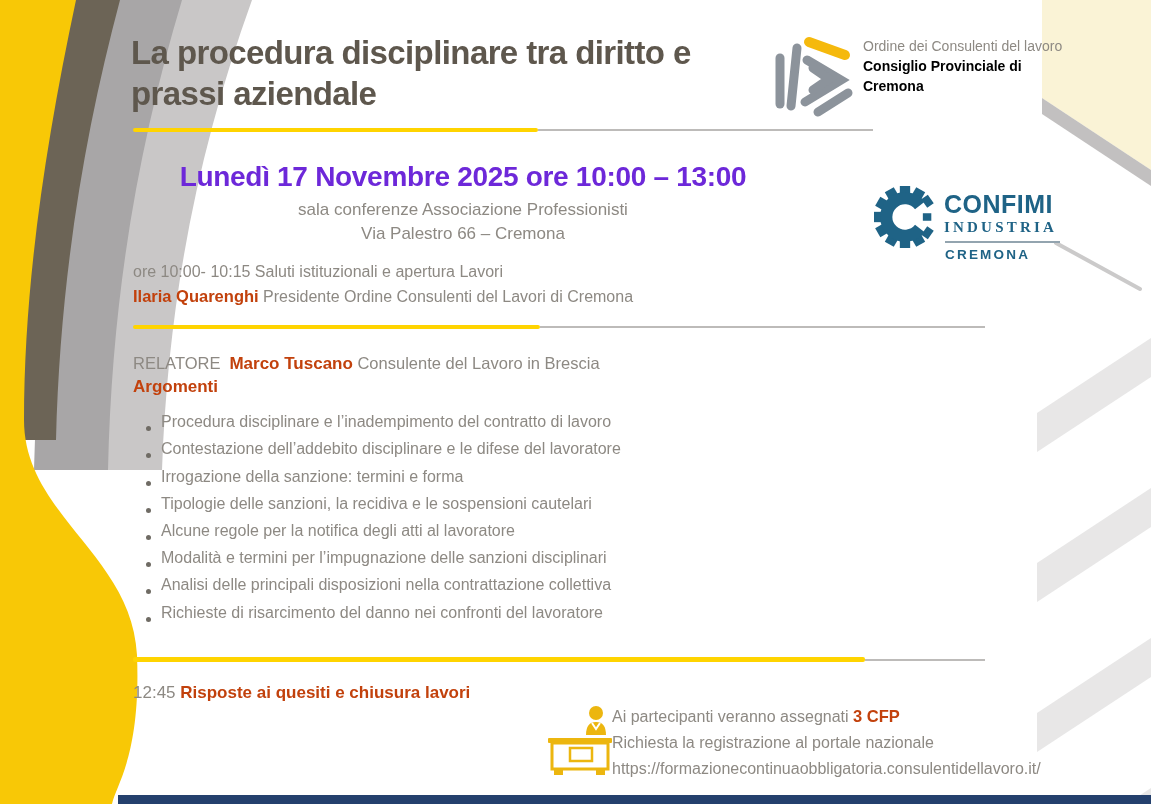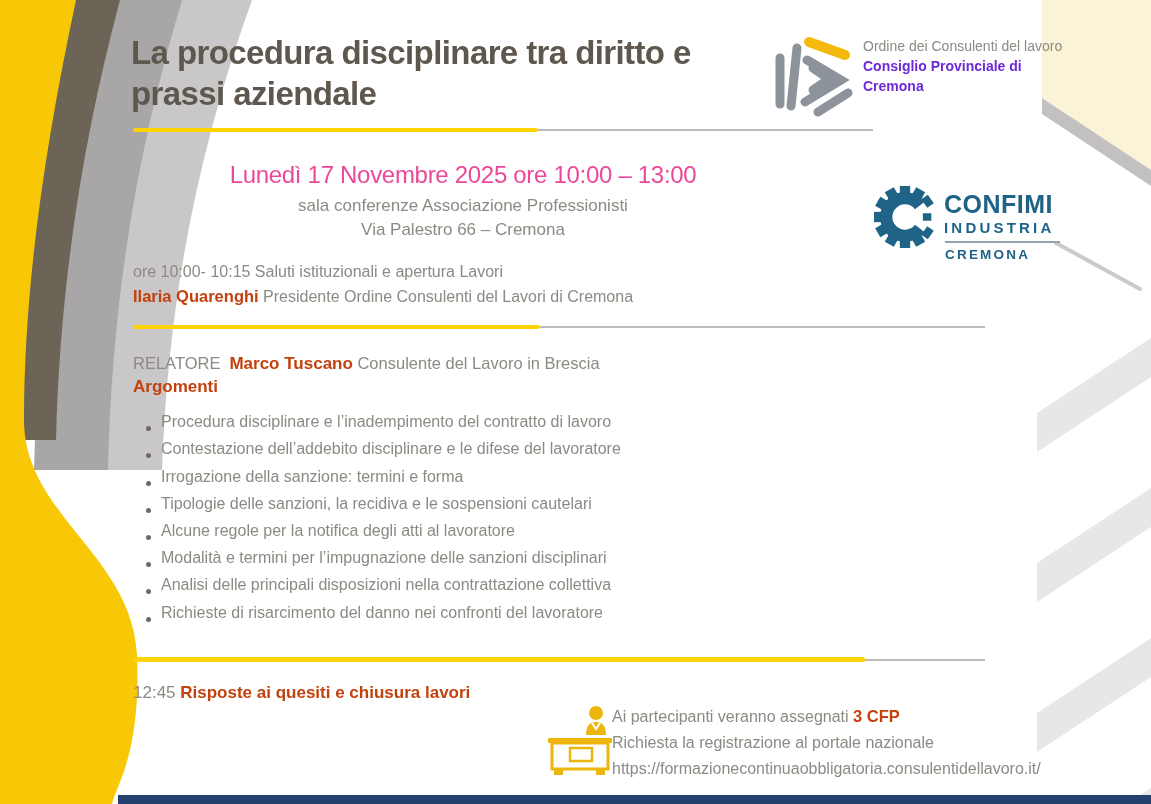--- a/index.html
+++ b/index.html
@@ -10,41 +10,41 @@
   }
   .abs{position:absolute;}
   .bg{position:absolute; left:0; top:0; width:1151px; height:804px;}
   .title{
     left:131px; top:32px; width:680px;
     font-size:33px; line-height:41px; font-weight:800; letter-spacing:-0.6px;
     color:#5E574D;
   }
   .org-text{left:863px; top:36px; width:270px; font-size:14px; line-height:20px;}
   .org-line1{color:#8D8983;}
-  .org-line2,.org-line3{color:#6d28d9; font-weight:bold;}
+  .org-line2,.org-line3{color:#000000; font-weight:bold;}
   .div-yellow{position:absolute; background:#FFD400; height:4px; border-radius:2px;}
   .div-gray{position:absolute; background:#BDBBB9; height:2px;}
   .date-col{left:133px; top:161px; width:660px; text-align:center;}
-  .date-line{font-size:24px; font-weight:400; color:#ec4899; letter-spacing:-0.3px;}
+  .date-line{font-size:28px; font-weight:700; color:#6d28d9; letter-spacing:-0.3px;}
   .venue{font-size:17px; color:#8D8983; line-height:24px; margin-top:5px;}
   .body-gray{color:#8D8983; font-size:16px;}
   .body-dark{color:#c2410c; font-weight:bold;}
   .opening{left:133px; top:260px; width:640px; line-height:24px;}
   .relatore{left:133px; top:352px; width:660px; font-size:16.5px; line-height:22px;}
   .relatore-label{color:#8D8983; margin-right:9px;}
   .argomenti{left:133px; top:377px; font-size:17px;}
   .topics{left:146px; top:404px; width:560px;}
   .topic-row{display:flex; align-items:flex-end; height:27.2px;}
   .dot{width:5px; height:5px; border-radius:50%; background:#6F6B64; margin:7px 10px 0 0; flex:none;}
   .topic-text{font-size:16px; color:#8D8983; line-height:19px;}
   .closing{left:133px; top:683px; font-size:17px;}
   .cfp{left:612px; top:703px; width:510px; font-size:16px; line-height:26px; color:#8D8983;}
   .confimi-text{position:absolute; left:944px; top:191px; color:#1F6386;}
   .confimi-name{font-size:25px; font-weight:800; letter-spacing:0.5px; line-height:26px;}
-  .confimi-industria{font-size:15px; font-weight:600; letter-spacing:3.2px; line-height:21px;}
+  .confimi-industria{font-size:15px; font-weight:600; letter-spacing:3.2px; line-height:21px;font-family:Liberation Serif, serif;}
   .confimi-underline{position:absolute; left:945px; top:241px; width:115px; height:2px; background:#93A4AF;}
   .confimi-city{position:absolute; left:945px; top:247px; font-size:13.5px; font-weight:bold; letter-spacing:2.2px; color:#1F6386;}
 </style>
 </head>
 <body>
 
 <div class="page">
 
   <svg class="bg" viewBox="0 0 1151 804">
 

